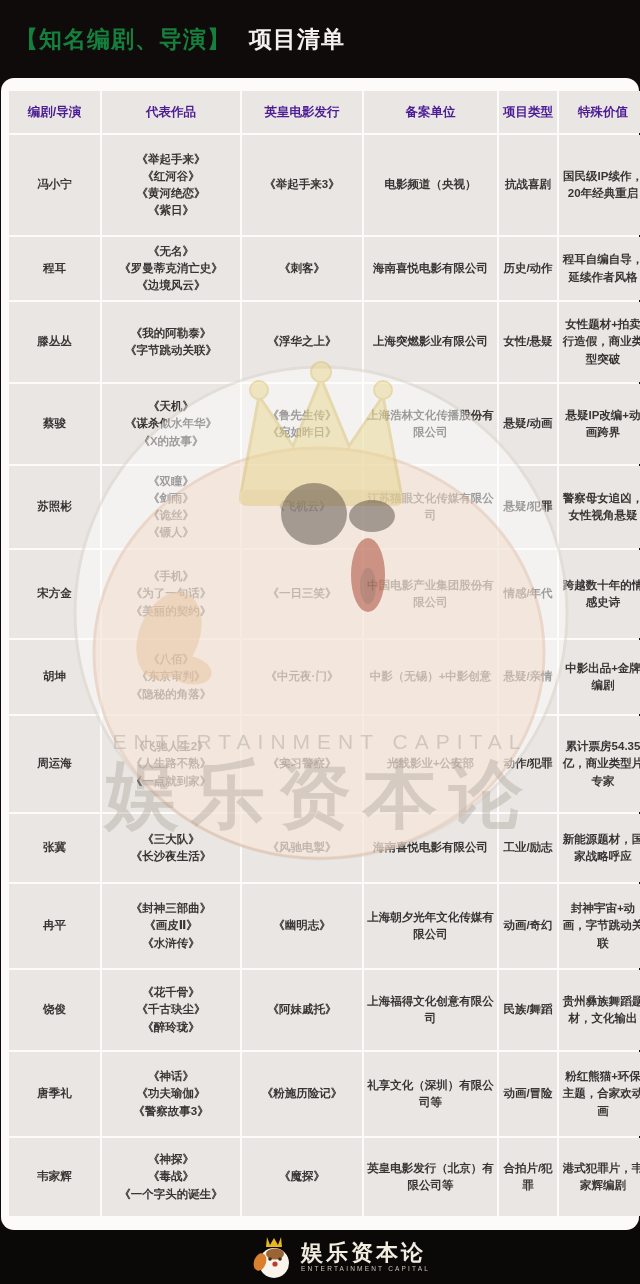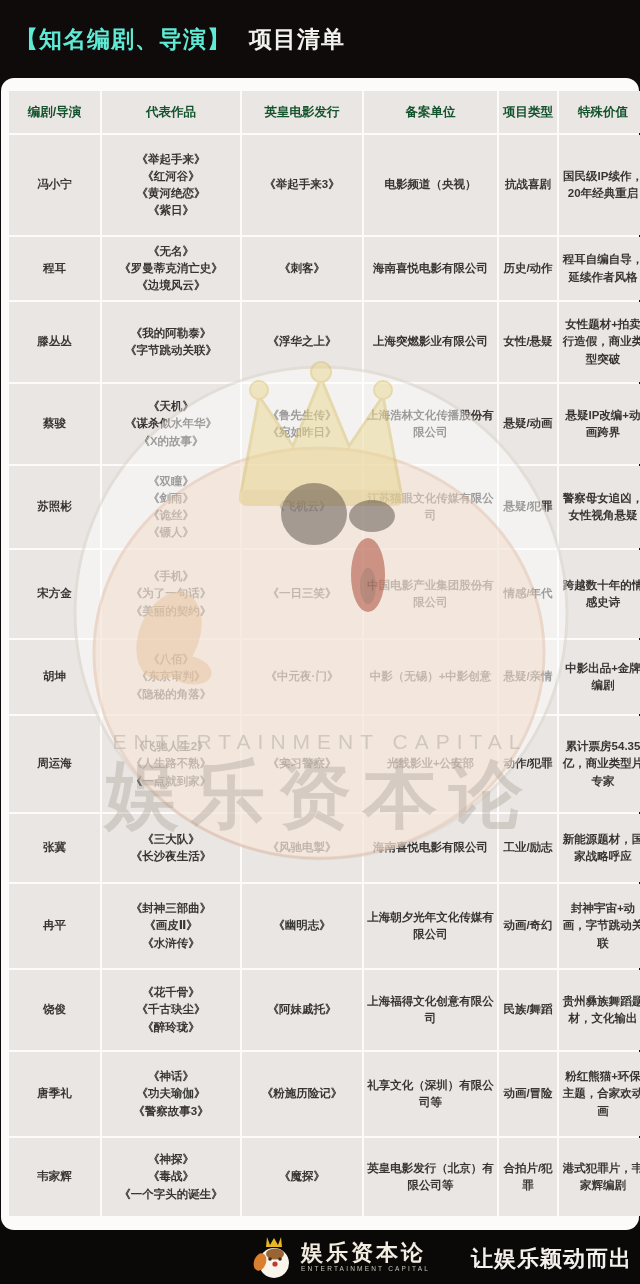--- a/index.html
+++ b/index.html
@@ -6,35 +6,35 @@
   .page{
     width:640px;height:1284px;margin:0 auto;position:relative;
     background:#0e0b0a;overflow:hidden;
     font-family:"Liberation Sans","DejaVu Sans",sans-serif;
   }
   
   .titlebar{
     height:78px;display:flex;align-items:center;padding-left:15px;
     background:#0e0b0a;font-size:23px;font-weight:700;letter-spacing:1px;
   }
-  .title-red{color:#5eead4;}
+  .title-red{color:#15803d;}
   .title-white{color:#f3f1ee;margin-left:18px;}
   
   .sheet{
     position:relative;margin:0 1px;height:1152px;box-sizing:border-box;
     background:#fcfbfa;border-radius:13px;padding:11px 6px 8px 6px;
   }
   table.grid{
     width:628px;table-layout:fixed;border-collapse:separate;border-spacing:2px;
   }
   .grid th,.grid td{
     background:#e9e6e3;text-align:center;vertical-align:middle;
     color:#383634;padding:4px 3px;box-sizing:border-box;overflow:hidden;
   }
-  .grid th{height:42px;font-size:12.5px;font-weight:700;color:#14532d;}
+  .grid th{height:42px;font-size:12.5px;font-weight:700;color:#4c1d95;}
   .grid td{font-size:11.5px;font-weight:600;line-height:1.5;}
   .grid td .line{display:block;}
   
   .watermark{
     position:absolute;inset:0;pointer-events:none;z-index:5;overflow:hidden;
   }
   .wm-svg{position:absolute;left:0;top:0;width:640px;height:1152px;}
   .wm-en{
     position:absolute;top:652px;left:0;width:100%;text-align:center;
     font-size:21px;letter-spacing:7px;color:#b6b0a8;opacity:.55;font-weight:500;
@@ -317,16 +317,15 @@
         <ellipse cx="22" cy="20" rx="9" ry="5.5" fill="#9a6433"></ellipse>
         <circle cx="17" cy="25" r="1.8" fill="#3a2a1a"></circle>
         <circle cx="27" cy="25" r="1.8" fill="#3a2a1a"></circle>
         <circle cx="22" cy="30" r="2.6" fill="#c0392b"></circle>
       </svg>
       <div class="brand-texts">
         <span class="brand-cn">娱乐资本论</span>
         <span class="brand-en">ENTERTAINMENT CAPITAL</span>
       </div>
     </div>
-    <div class="slogan">让娱乐颖动而出</div>
   </footer>
 
 </div>
 
 </body></html>

